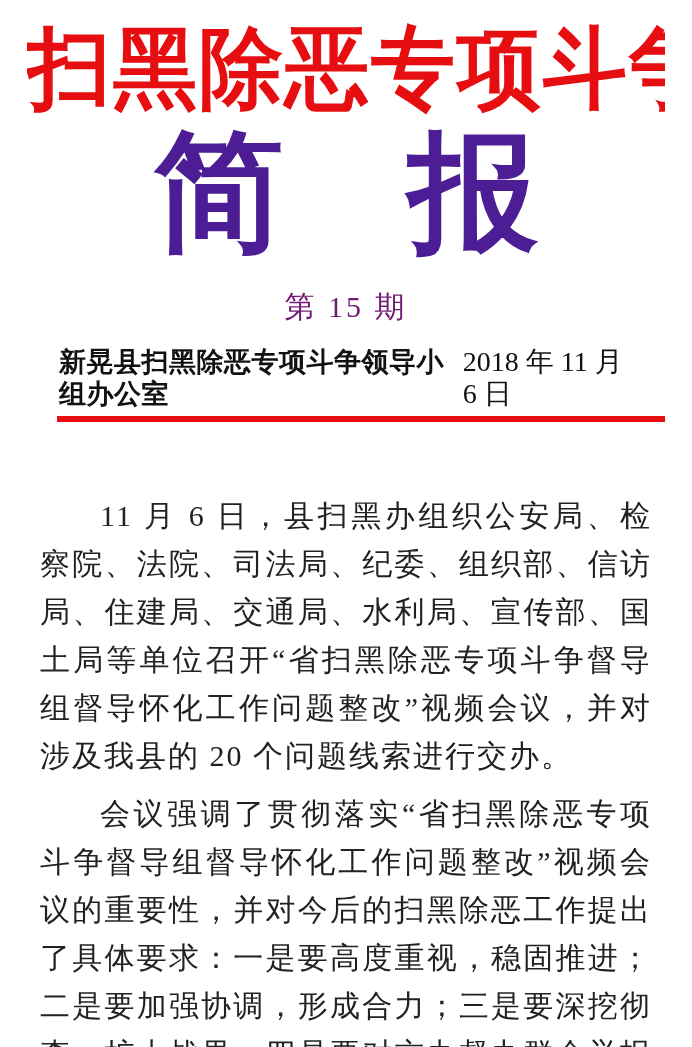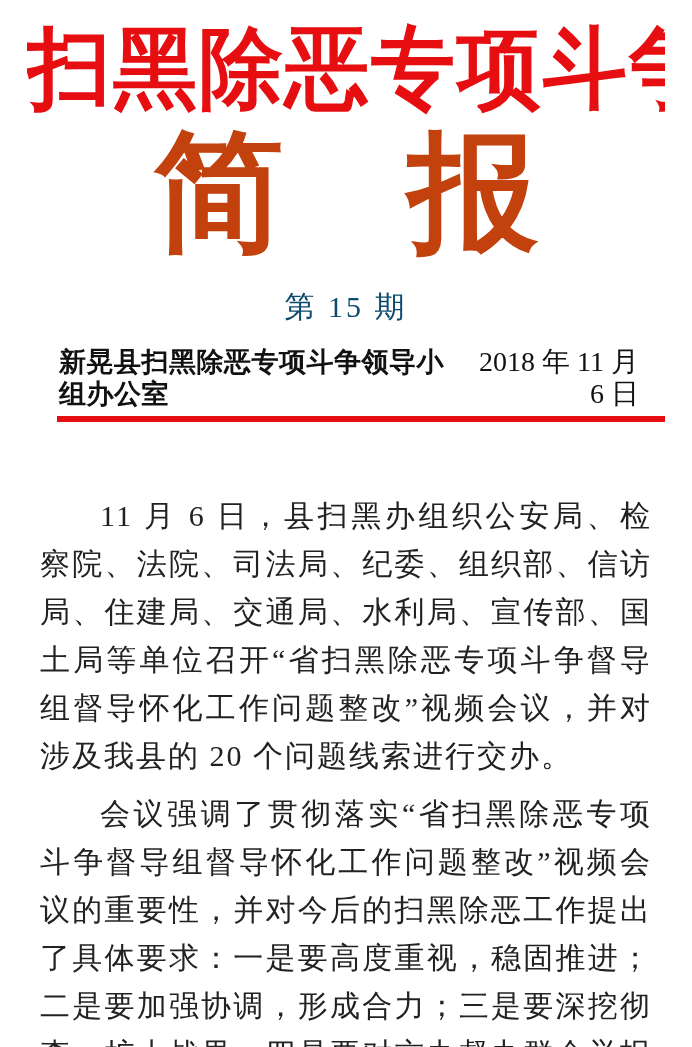--- a/index.html
+++ b/index.html
@@ -27,56 +27,55 @@
     font-size: 84px;
     line-height: 106px;
     letter-spacing: 2px;
     white-space: nowrap;
     transform: scaleY(1.06);
     transform-origin: top center;
   }
   .title-sub {
     margin-top: 10px;
     text-align: center;
-    color: #c2410c;
+    color: #4c1d95;
     font-family: "Liberation Sans", "DejaVu Sans", sans-serif;
     font-weight: 900;
     font-size: 130px;
     line-height: 128px;
     word-spacing: 88px;
     white-space: nowrap;
   }
   .issue-no {
     margin-top: 34px;
     text-align: center;
     font-size: 30px;
     line-height: 34px;
     letter-spacing: 3px;
-    color: #0c4a6e;
+    color: #701a75;
   }
   .meta-row {
     margin-top: 22px;
     padding: 0 26px 0 24px;
     display: flex;
     justify-content: space-between;
     align-items: baseline;
     margin-left: 8px;
   }
   .office-name {
     font-size: 27px;
     line-height: 32px;
     font-weight: bold;
     color: #111111;
     letter-spacing: 0.5px;
   }
   .issue-date {
     font-size: 28px;
     line-height: 32px;
     color: #111111;
-    text-align: right;
   }
   .red-rule {
     margin-top: 6px;
     margin-left: 30px;
     height: 6px;
     background: #e60e10;
   }
   
   .body-text {
     margin-top: 70px;

